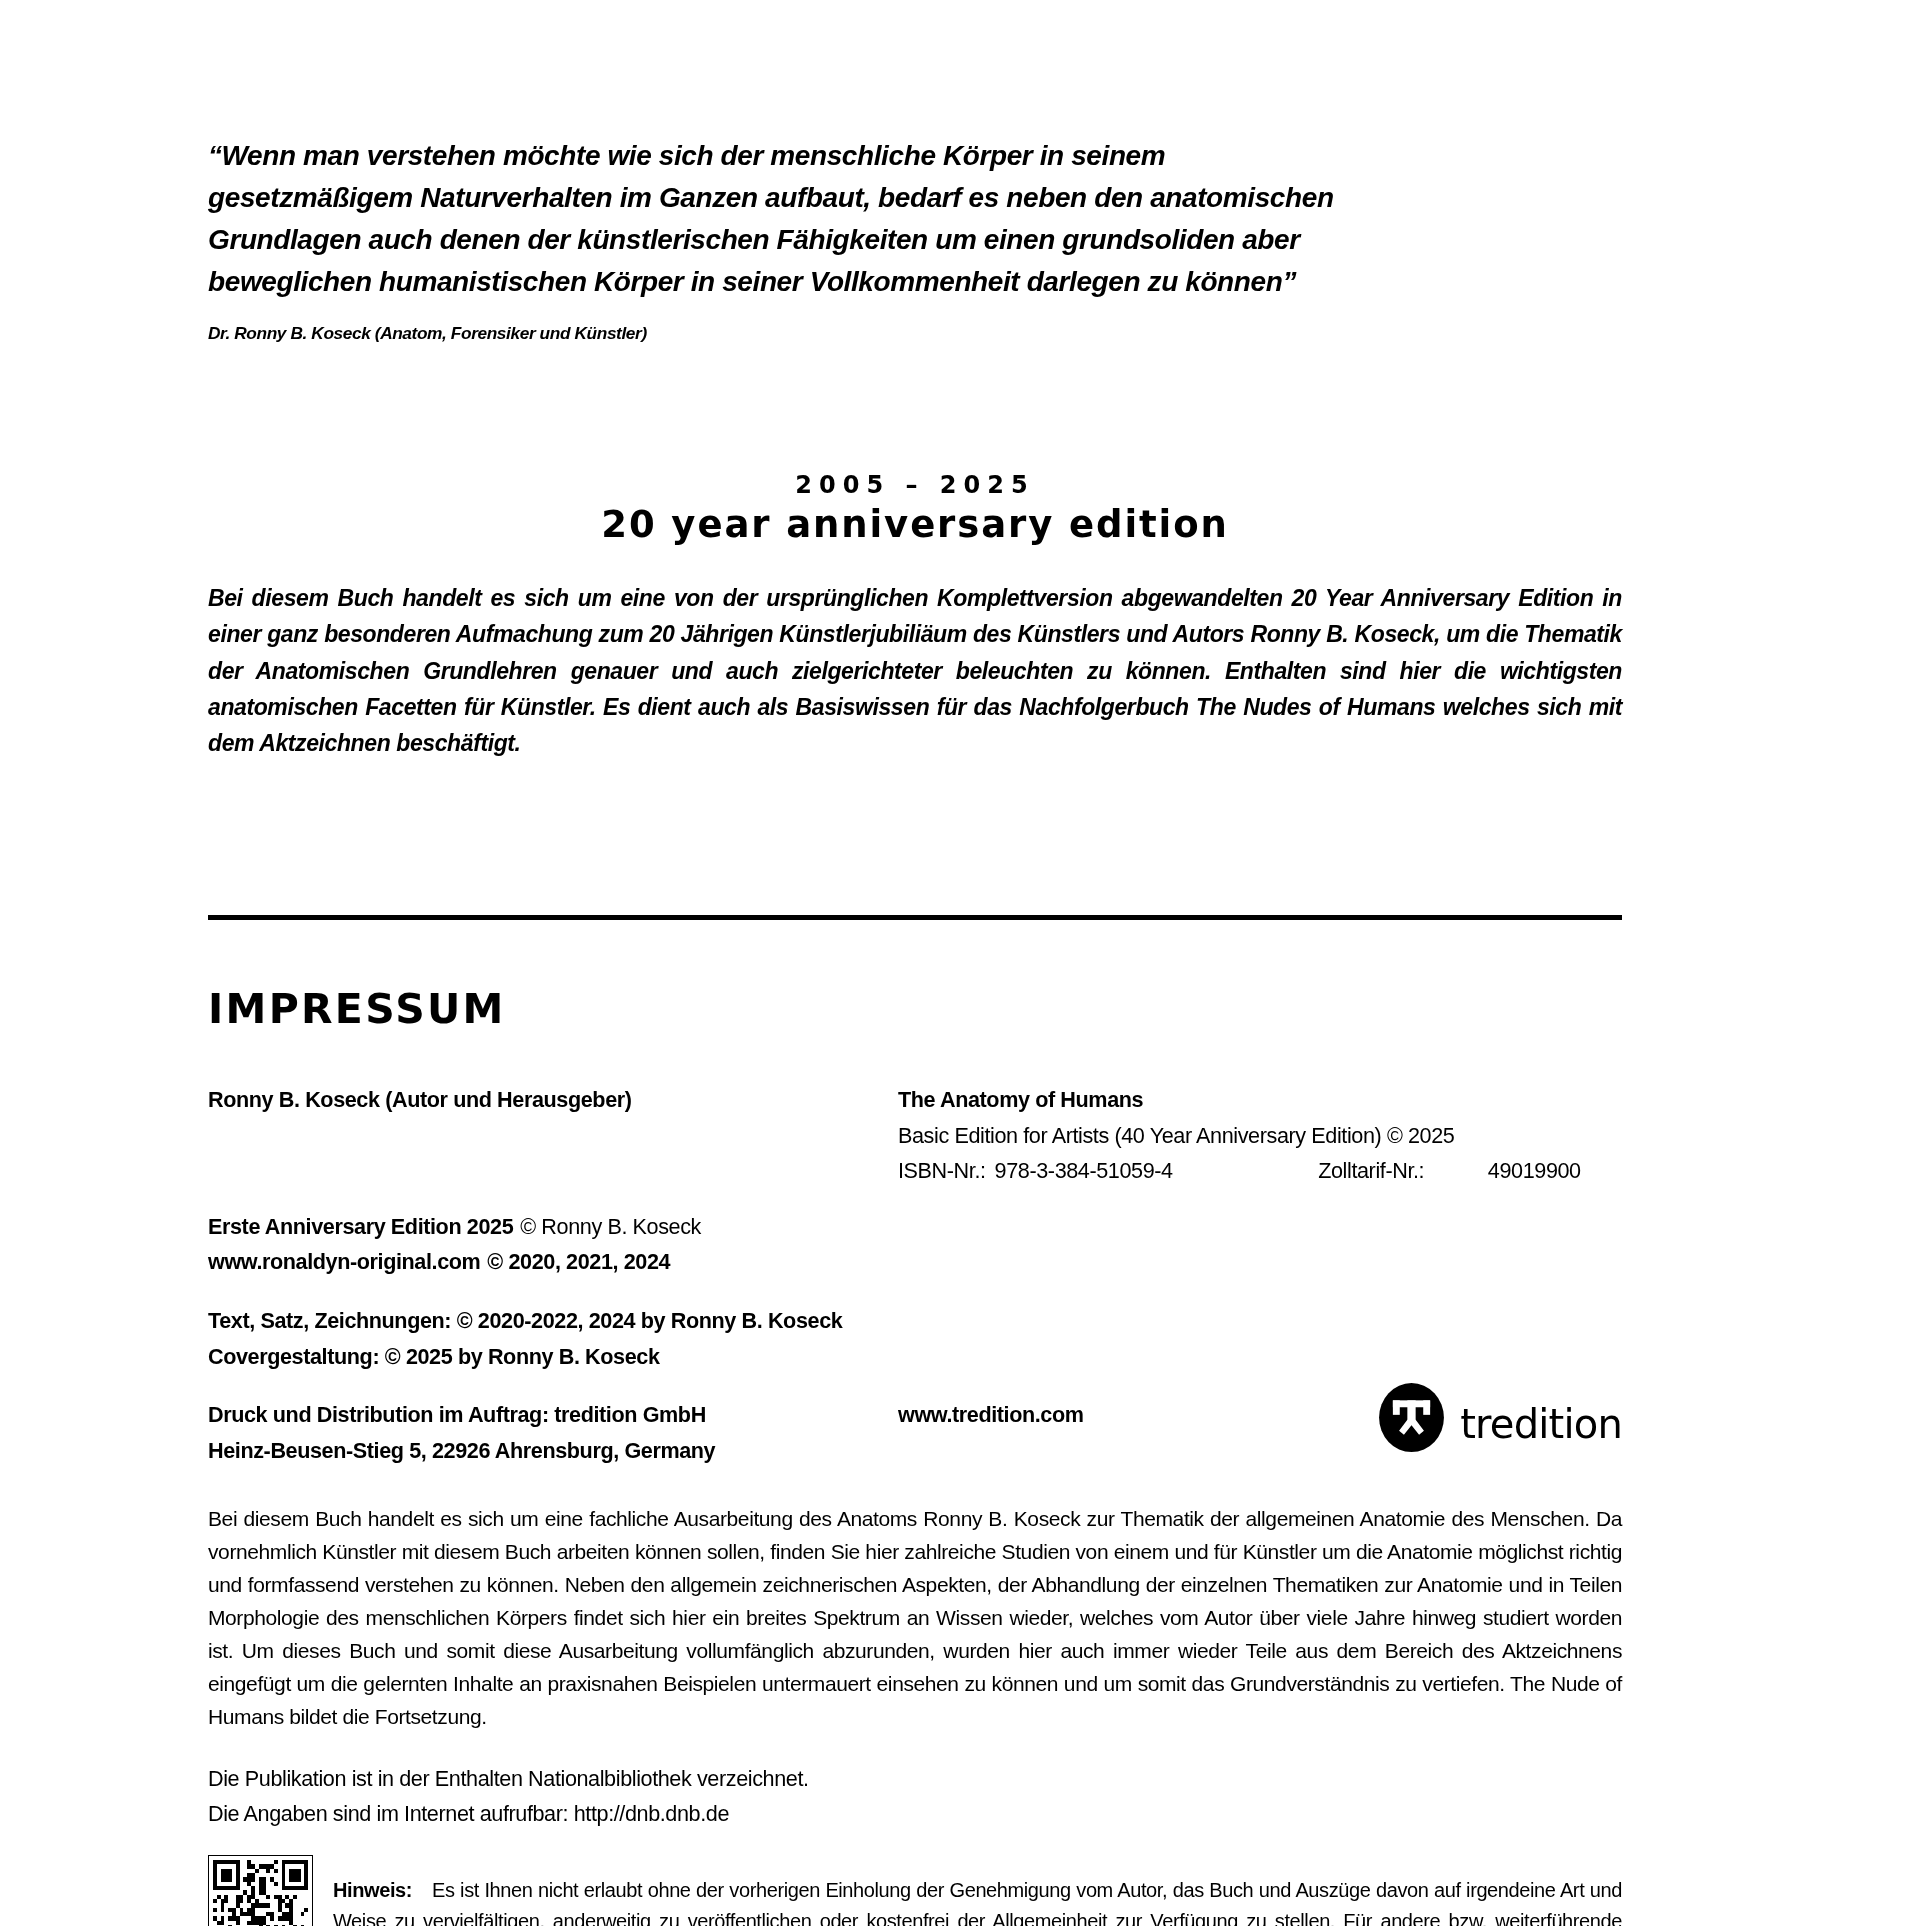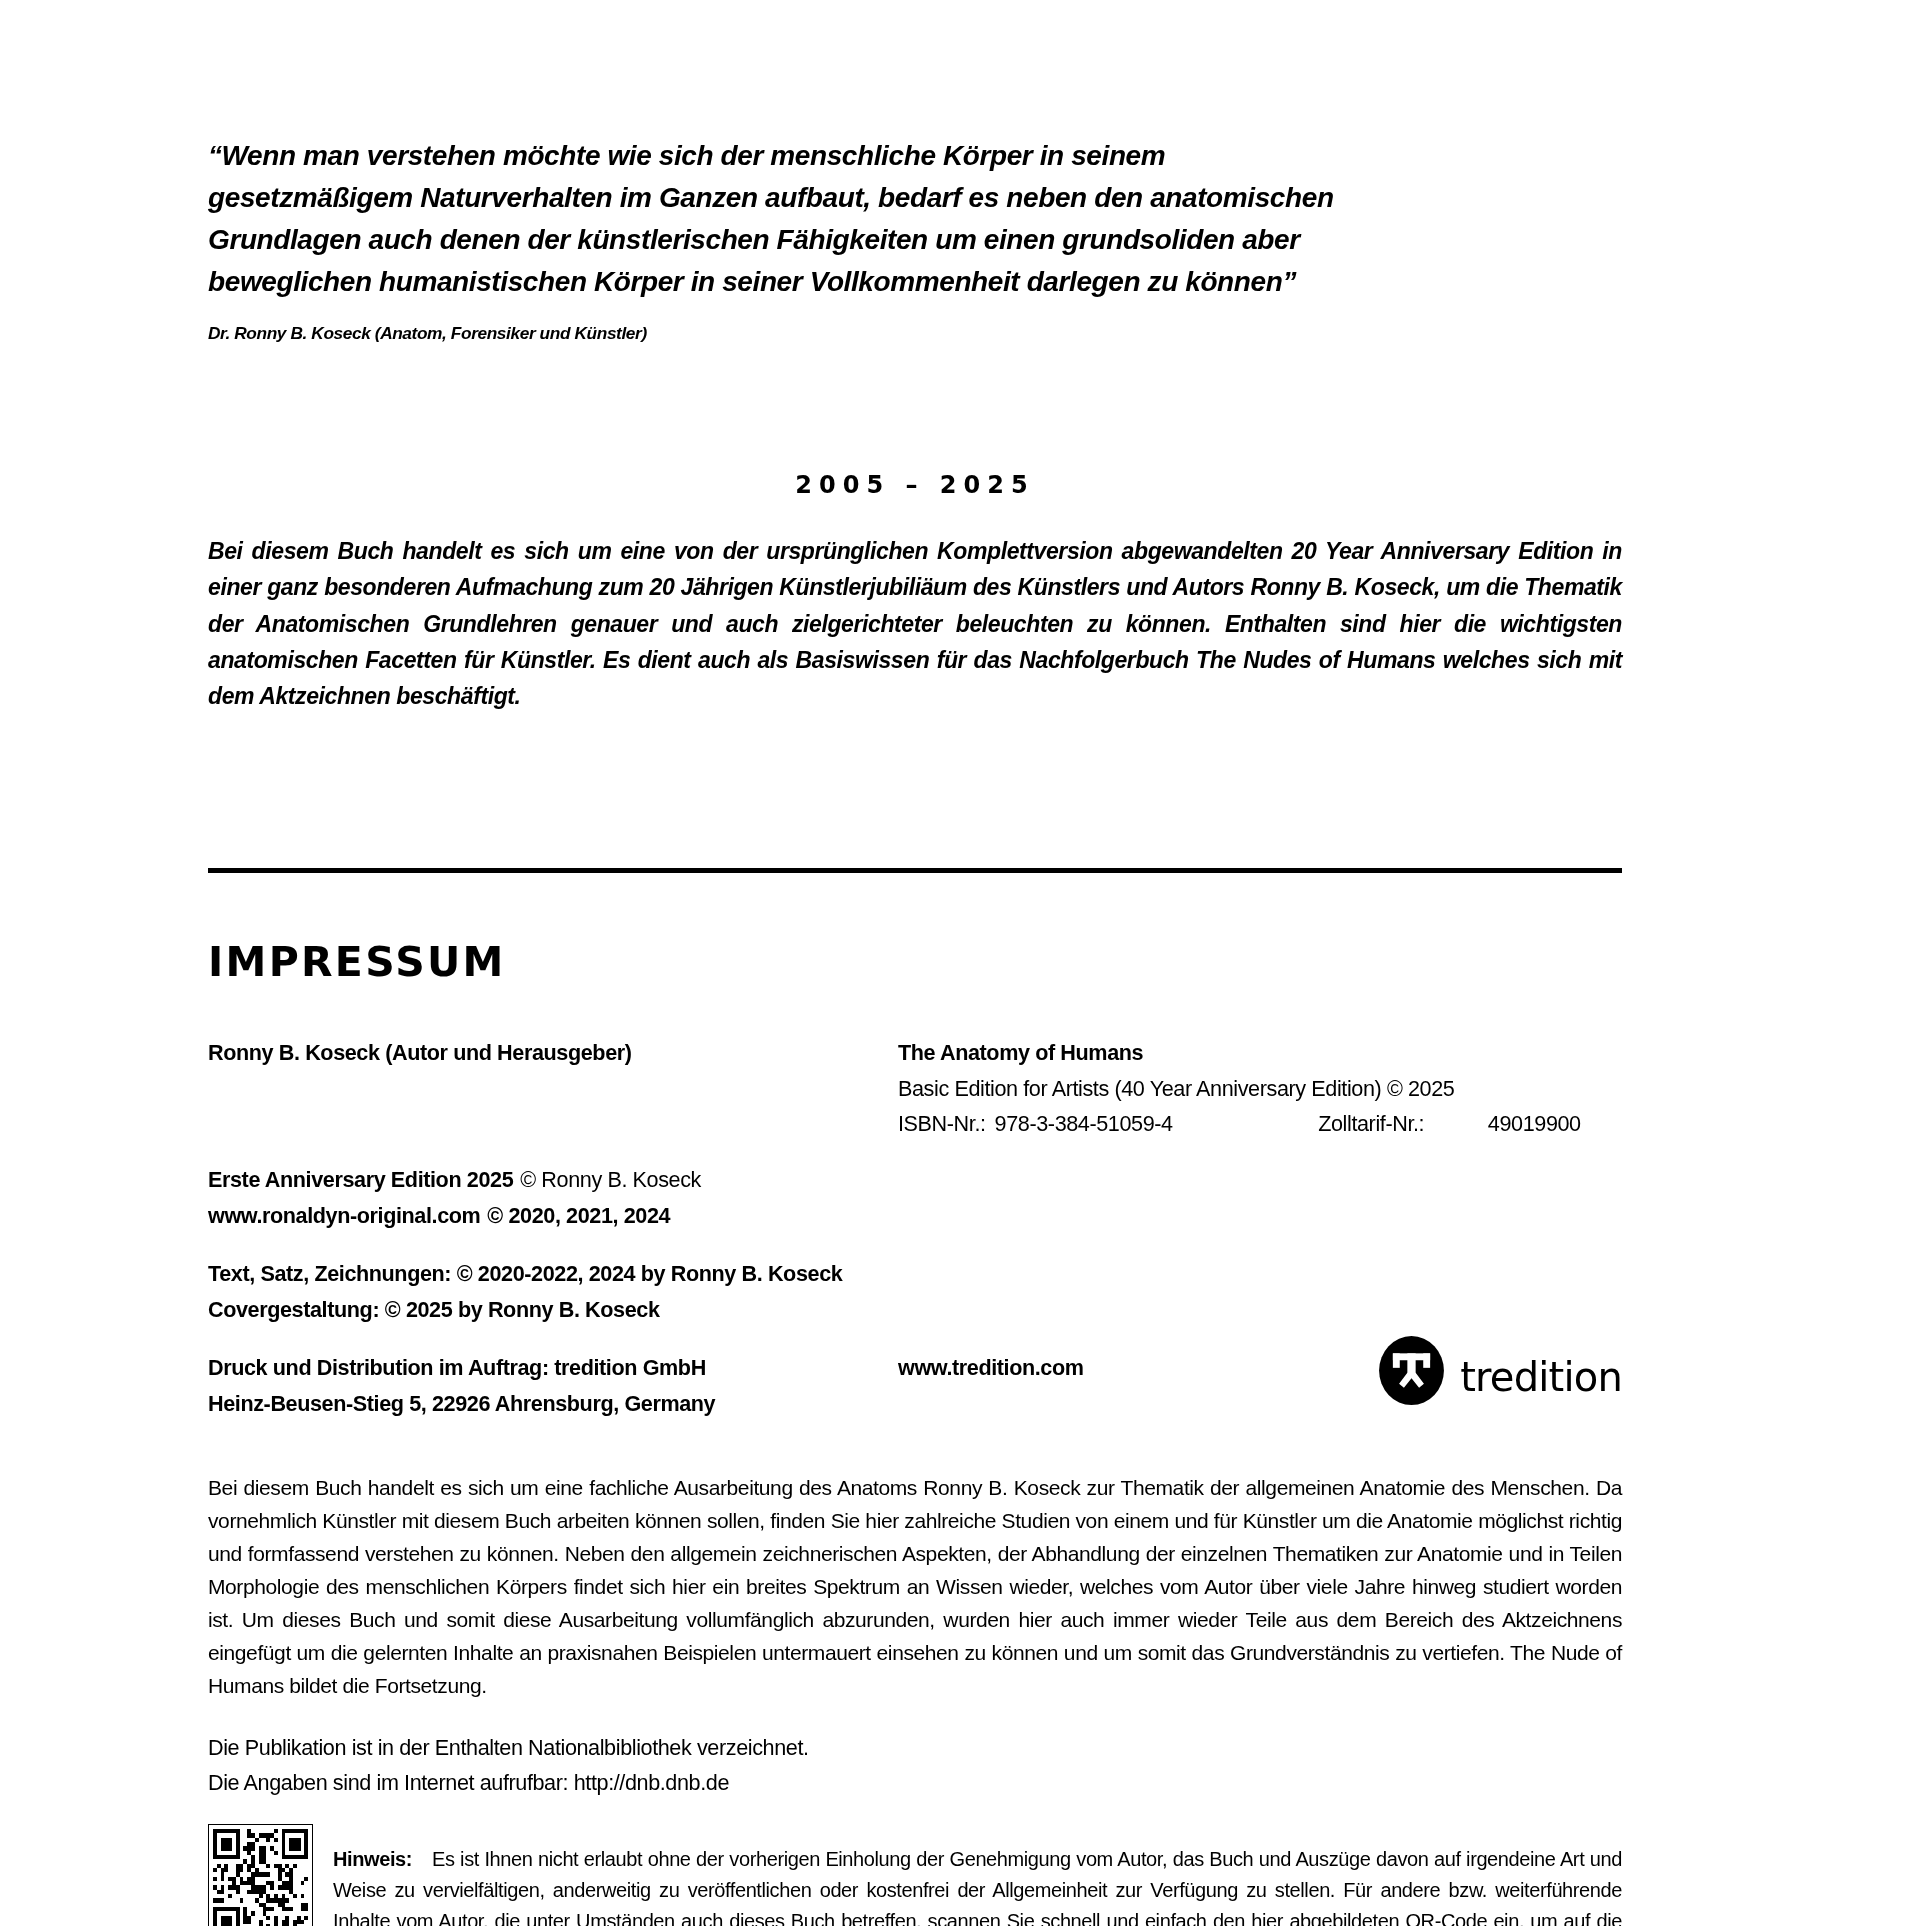--- a/index.html
+++ b/index.html
@@ -33,21 +33,21 @@
   .isbn-row .lbl2{display:inline-block;width:164px;}
   .block{margin-top:20px;font-size:21.6px;line-height:1.65;}
   .block.mt{margin-top:23px;}
   .inline-gap{margin-right:7px;}
   .druck{display:flex;margin-top:23px;font-size:21.6px;line-height:1.65;align-items:flex-start;}
   .druck-left{width:690px;}
   .druck-mid{font-weight:700;}
   .tred-logo{margin-left:auto;display:flex;align-items:center;gap:14px;transform:translateY(-15.4px);}
   .tred-mark{width:69px;height:72px;}
   .tred-word{font-family:"DejaVu Sans", sans-serif;font-size:40px;font-weight:500;letter-spacing:-0.8px;}
-  .description{margin-top:39px;font-size:21px;line-height:1.57;text-align:justify;}
+  .description{margin-top:23px;font-size:21px;line-height:1.57;text-align:justify;}
   .dnb{margin-top:27px;font-size:21.6px;line-height:1.65;}
   
   .hinweis{margin-top:23px;display:flex;gap:20px;}
   .qr-box{flex:0 0 auto;width:105px;height:118px;border:1.5px solid #000;box-sizing:border-box;padding:3.9px;background:#fff;}
   .qr-box svg{width:100%;height:100%;}
   .hinweis-text{flex:1;font-size:20px;line-height:1.55;text-align:justify;}
   .hinweis-label{font-weight:700;margin-right:20px;}
 </style>
 </head>
 <body>
@@ -57,20 +57,21 @@
   <div class="quote">
     <span class="qline">“Wenn man verstehen möchte wie sich der menschliche Körper in seinem</span>
     <span class="qline">gesetzmäßigem Naturverhalten im Ganzen aufbaut, bedarf es neben den anatomischen</span>
     <span class="qline">Grundlagen auch denen der künstlerischen Fähigkeiten um einen grundsoliden aber</span>
     <span class="qline">beweglichen humanistischen Körper in seiner Vollkommenheit darlegen zu können”</span>
   </div>
   <div class="quote-attribution">Dr. Ronny B. Koseck (Anatom, Forensiker und Künstler)</div>
 
   <div class="anniv">
     <div class="anniv-years">2005 – 2025</div>
+    <div class="anniv-title">20 Year Anniversary Edition</div>
   </div>
   <p class="intro">Bei diesem Buch handelt es sich um eine von der ursprünglichen Komplettversion abgewandelten 20 Year Anniversary Edition in einer ganz besonderen Aufmachung zum 20 Jährigen Künstlerjubiliäum des Künstlers und Autors Ronny B. Koseck, um die Thematik der Anatomischen Grundlehren genauer und auch zielgerichteter beleuchten zu können. Enthalten sind hier die wichtigsten anatomischen Facetten für Künstler. Es dient auch als Basiswissen für das Nachfolgerbuch The Nudes of Humans welches sich mit dem Aktzeichnen beschäftigt.</p>
 
   <div class="rule"></div>
 
   <div class="imp-heading">Impressum</div>
 
   <div class="cols">
     <div>
       <div class="bold">Ronny B. Koseck (Autor und Herausgeber)</div>

